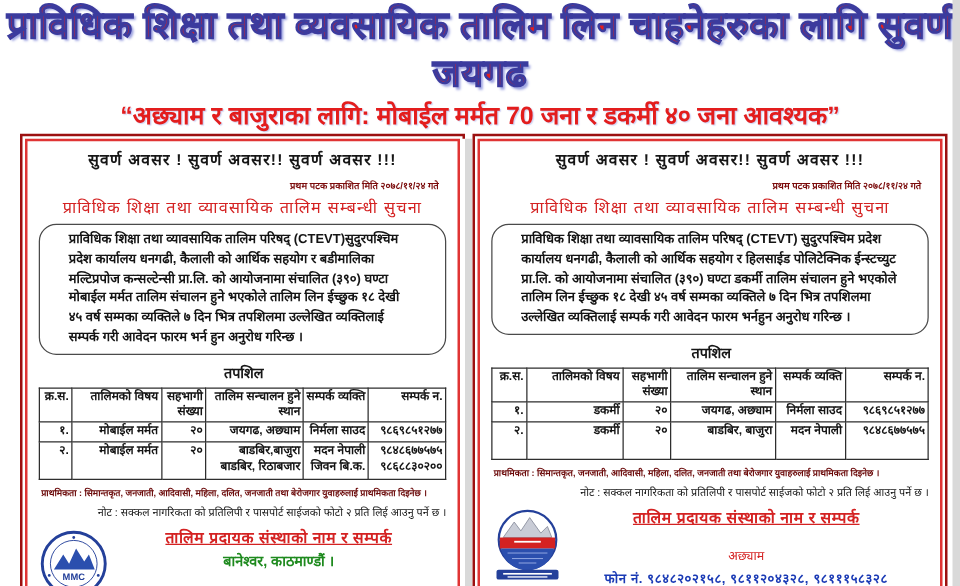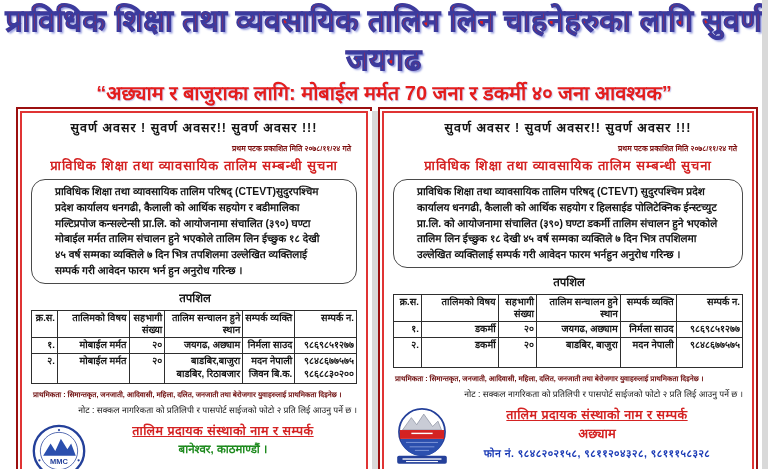--- a/index.html
+++ b/index.html
@@ -27,21 +27,21 @@
     box-shadow:0 0 0 2px #ffffff, 0 0 0 4px #9c1010;
     padding:3px 9px 4px 9px; overflow:hidden;
   }
   .panel-left  { width:348px; }
   .panel-right { width:372px; }
   .panel-gap { width:14px; height:100%; background:linear-gradient(to right,#fff 0 4px,#d9d9d9 4px 10px,#fff 10px); }
 
   .banner { text-align:center; font-weight:bold; font-size:12.5px; color:#161616;
     margin:3px 0 7px; letter-spacing:1px; }
   .published { text-align:right; font-size:7.6px; font-weight:bold; color:#7b0c0c; margin:0 6px 3px 0; }
-  .notice-title { text-align:center; color:#d42222; font-weight:bold; font-size:13px;
+  .notice-title { text-align:center; color:#d42222; font-weight:normal; font-size:13px;
     letter-spacing:1px; margin:1px 0 5px; }
 
   .body-box { border:1.5px solid #4a4a4a; border-radius:14px; padding:4px 23px;
     font-size:10.4px; line-height:1.52; color:#141414; font-weight:600; }
 
   .details-label { font-weight:bold; font-size:11.5px; color:#161616; margin:6px 0 5px 2px;text-align:center; }
 
   table { width:100%; border-collapse:collapse; font-size:9.6px; color:#141414; table-layout:fixed; }
   th,td { border:1.5px solid #2e2e2e; padding:1px 2px; text-align:right; vertical-align:top; }
   th { font-weight:bold; line-height:1.25; }
@@ -52,21 +52,21 @@
   .priority { font-size:7.2px; font-weight:bold; color:#6b0a0a; margin:5px 2px 2px; line-height:1.6; }
   .note { text-align:right; font-size:8.6px; font-weight:normal; color:#141414; margin:4px 0 5px; }
 
   .provider { display:flex; align-items:flex-start; margin-top:2px; }
   .logo-wrap { width:58px; flex:0 0 auto; padding-top:2px; }
   .provider-text { flex:1; text-align:center; }
   .provider-heading { display:inline-block; color:#d42222; font-weight:bold; font-size:12.5px;
     text-decoration:underline; letter-spacing:0.5px; }
   .provider-name { color:#1e8a1e; font-weight:bold; font-size:13px; margin-top:2px; }
   .panel-left  .provider-address { color:#1e8a1e; font-weight:bold; font-size:11.5px; margin-top:2px; }
-  .panel-right .provider-address { color:#d42222; font-weight:bold; font-size:13px; margin-top:1px; }
+  .panel-right .provider-address { color:#d42222; font-weight:normal; font-size:10px; margin-top:14px; }
   .panel-right .phone { text-align:center; color:#1a3ab5; font-weight:bold; font-size:10.5px; margin-top:4px; letter-spacing:0.5px; }
 </style>
 </head>
 <body>
 
 <div class="edge-right"></div>
 
 <div class="masthead">
   <div class="masthead-title">प्राविधिक शिक्षा तथा व्यवसायिक तालिम लिन चाहनेहरुका लागि सुवर्ण जयगढ</div>
   <div class="masthead-subtitle">“अछ्याम र बाजुराका लागि: मोबाईल मर्मत 70 जना र डकर्मी ४० जना आवश्यक”</div>

